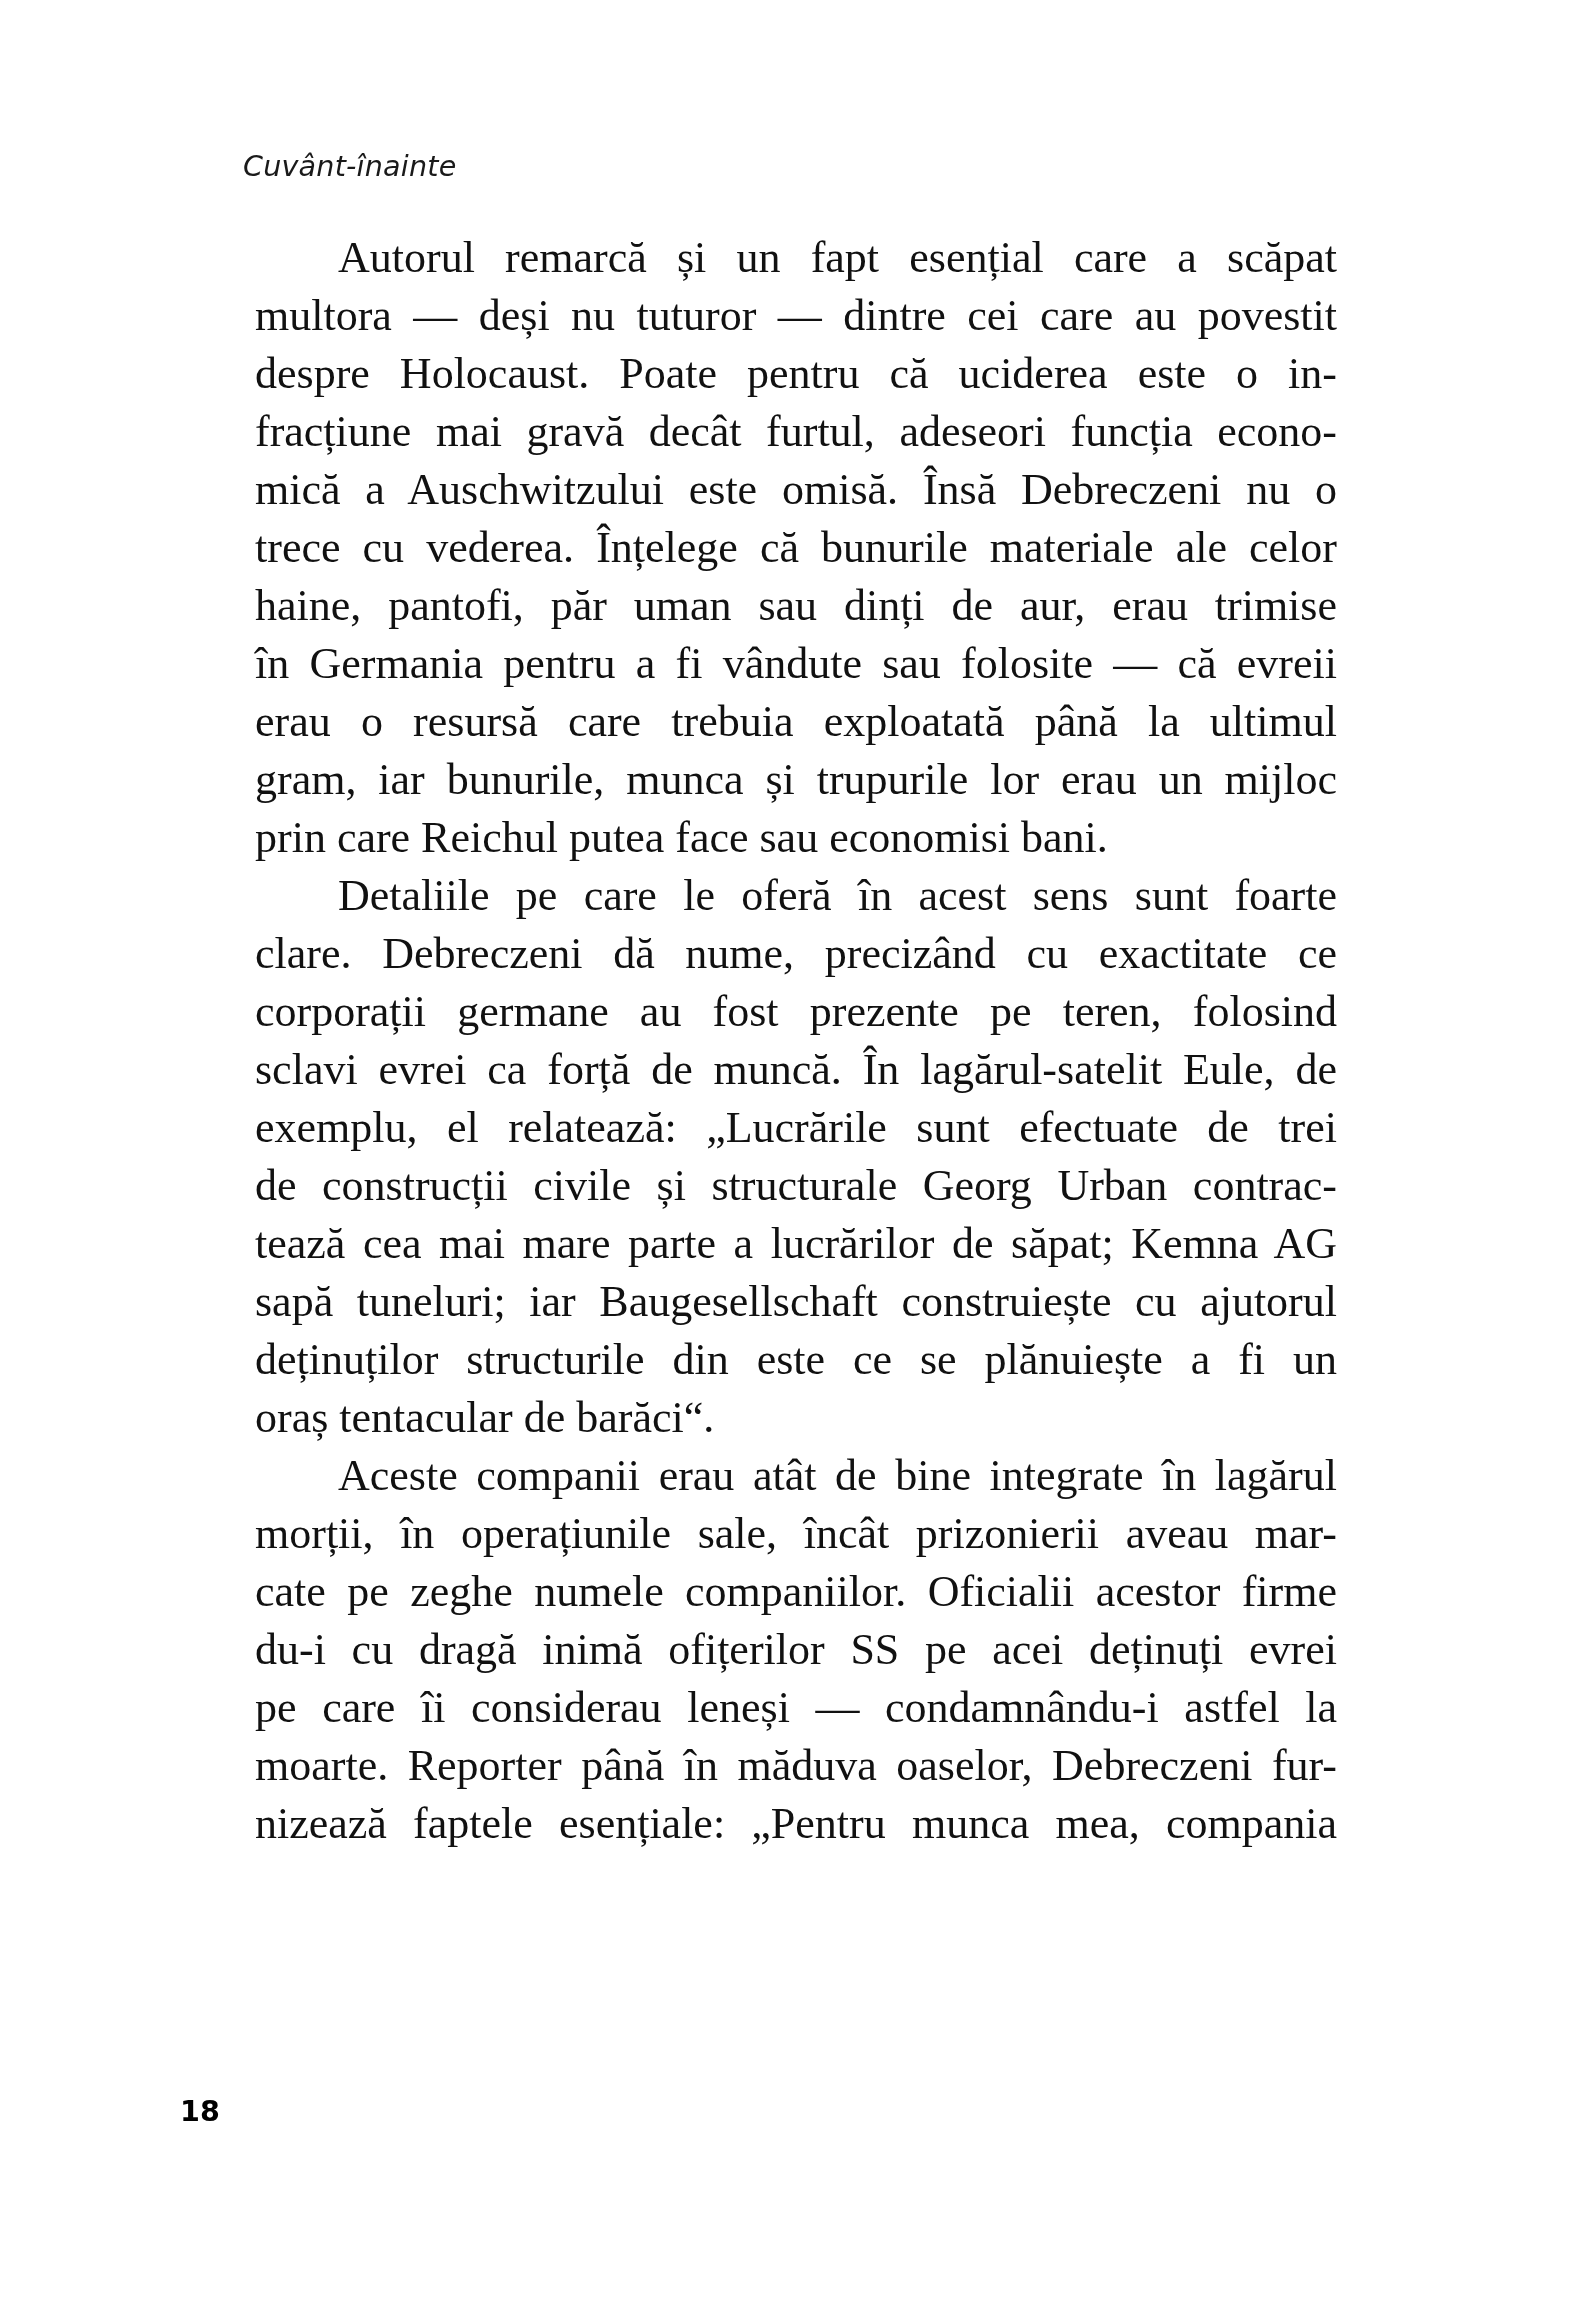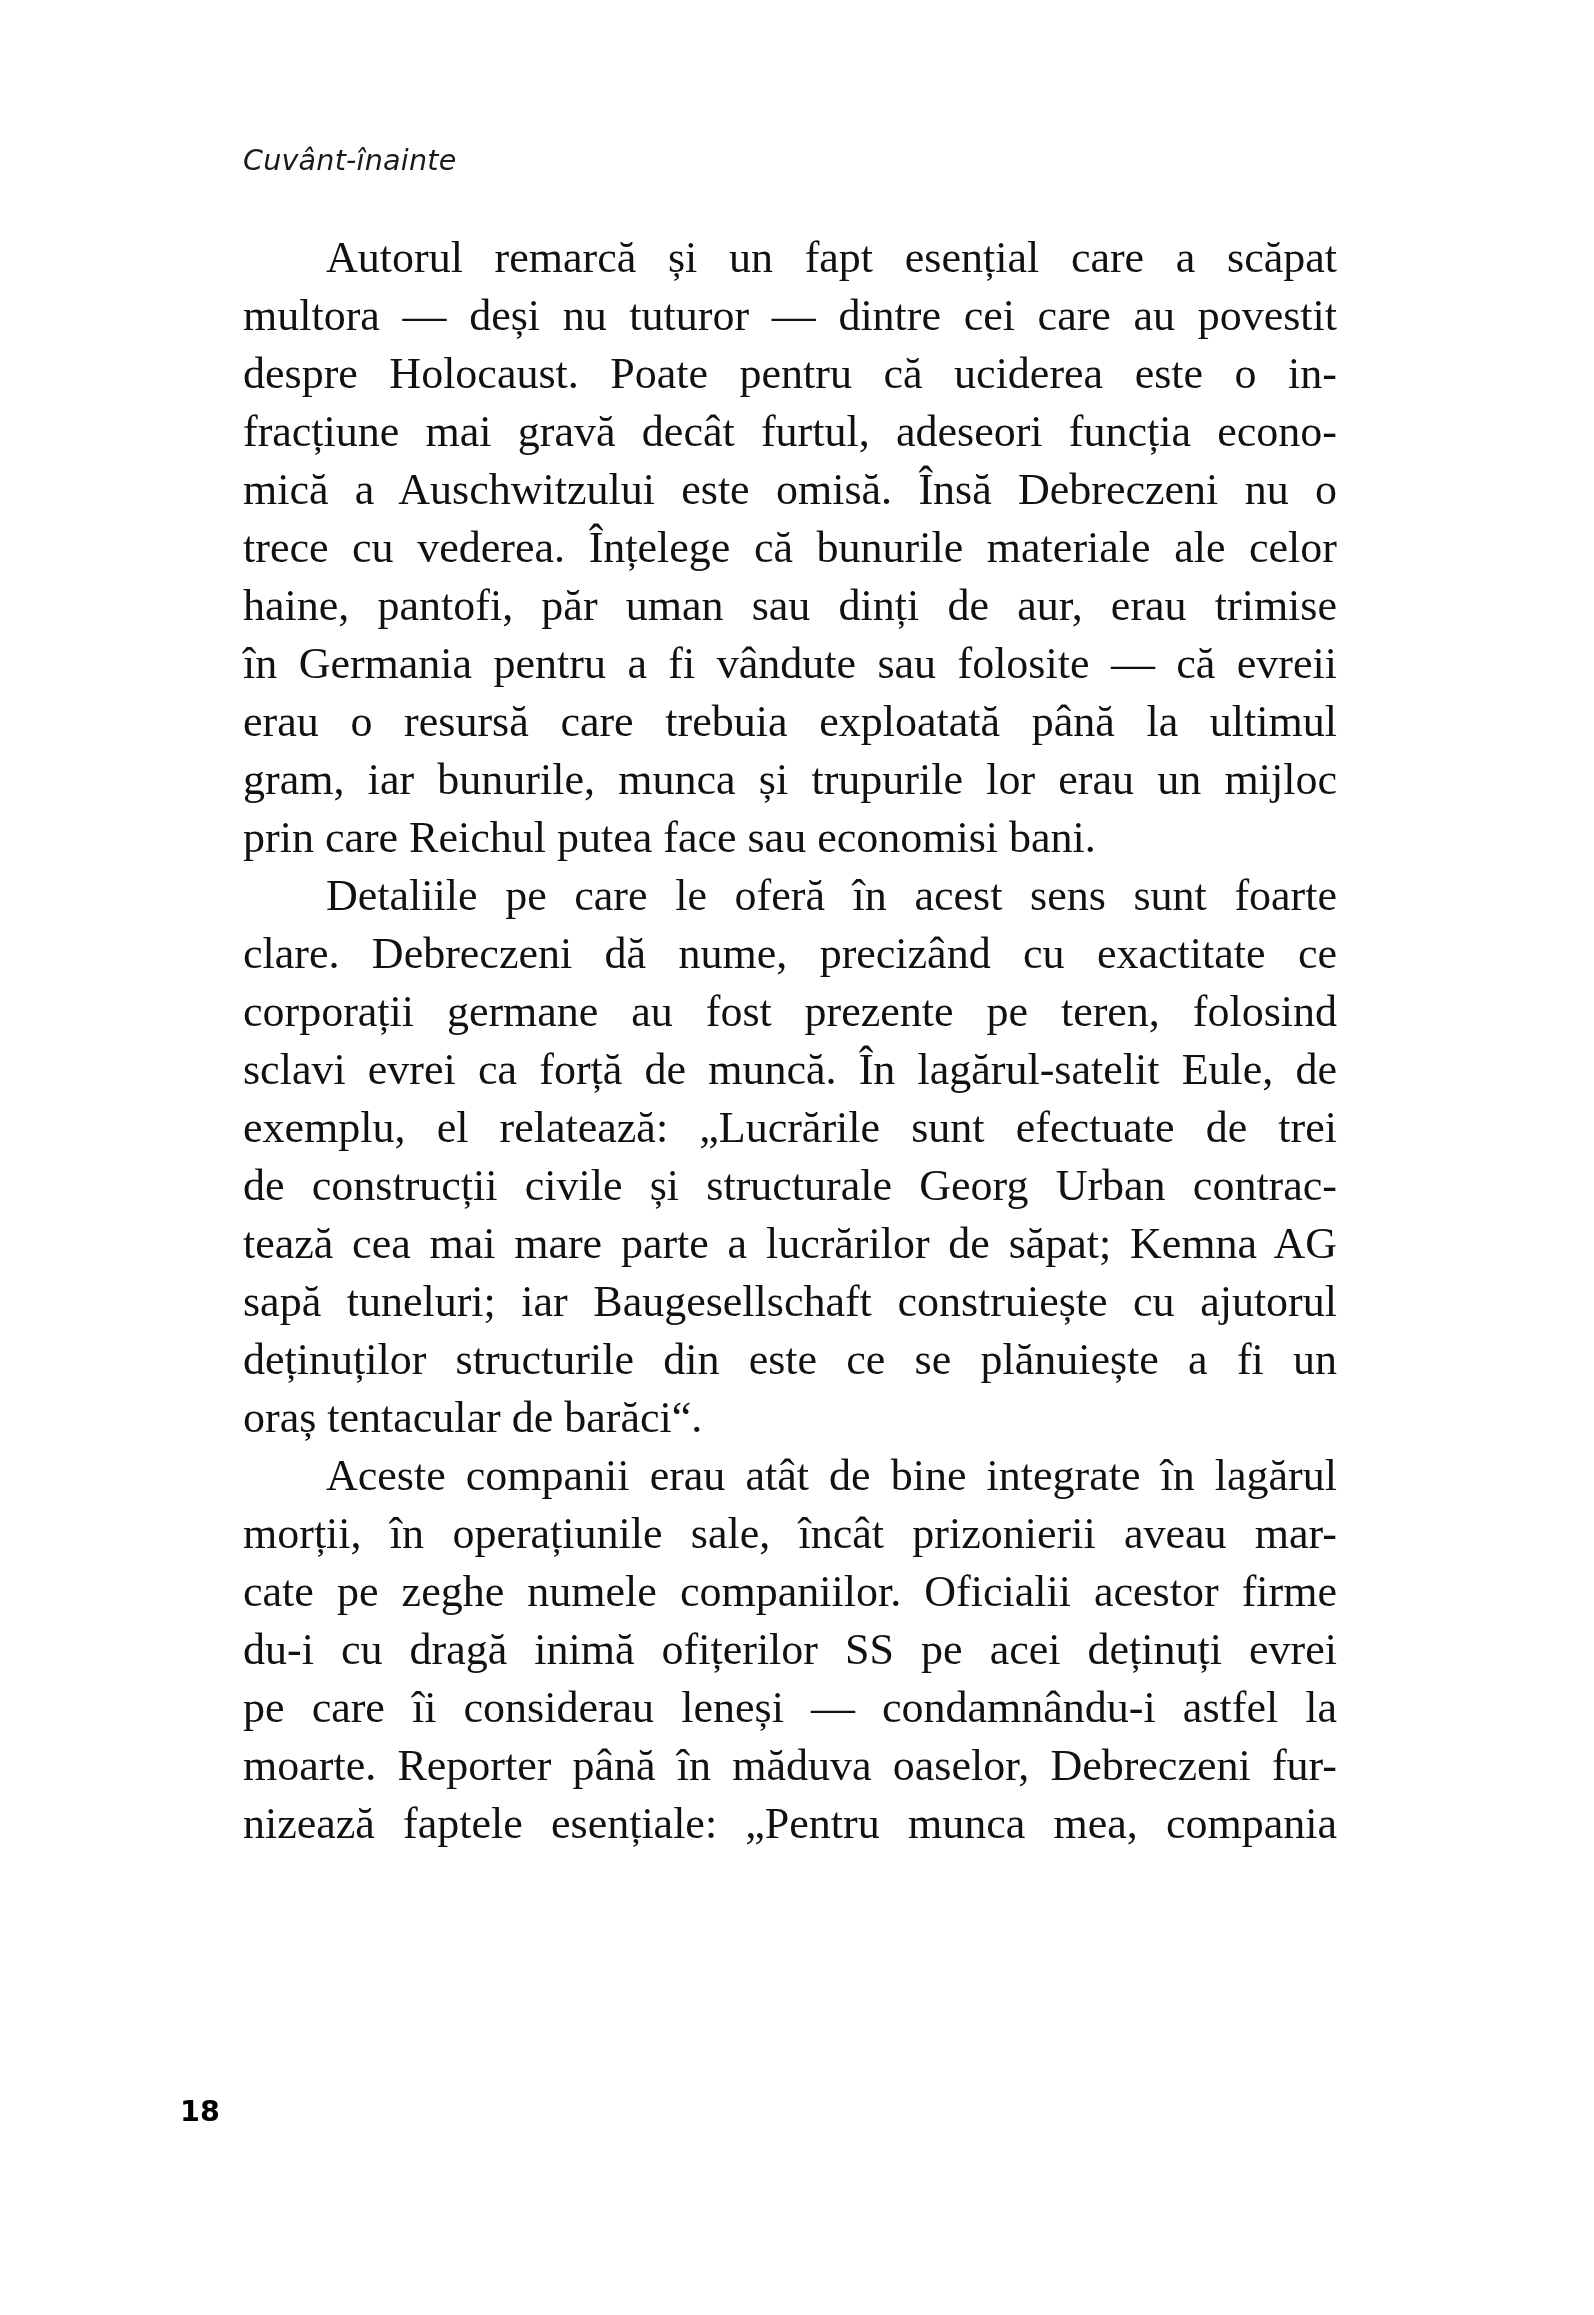--- a/index.html
+++ b/index.html
@@ -1,27 +1,27 @@
 <!DOCTYPE html>
 <html><head>
 <meta charset="utf-8">
 <style>
   html, body { margin:0; padding:0; background:#ffffff; }
   body { width:1595px; height:2316px; position:relative; overflow:hidden; }
   .running-head {
-    position:absolute; left:243px; top:143px;
+    position:absolute; left:243px; top:149px;
     font-family:"DejaVu Sans", sans-serif; font-style:italic;
     font-size:28.6px; color:#1a1a1a; letter-spacing:0.2px;text-align:right;
   }
   .body-text {
     position:absolute; left:243px; top:229px; width:1094px;
     font-family:"Liberation Serif", serif; font-size:44px;
     line-height:58px; color:#111;
   }
-  .line { display:block; white-space:nowrap; text-align:justify; text-align-last:justify; height:58px; }
+  .line { display:block; white-space:nowrap; text-align:justify; text-align-last:justify; height:58px;margin-left:12px; }
   .line.last { text-align-last:left; }
   .line.indent { padding-left:83px; }
   .page-number {
     position:absolute; left:180px; top:2094px;
     font-family:"DejaVu Sans", sans-serif; font-weight:bold; font-size:28.6px; color:#000;text-align:right;
   }
 </style>
 </head>
 <body>
 

